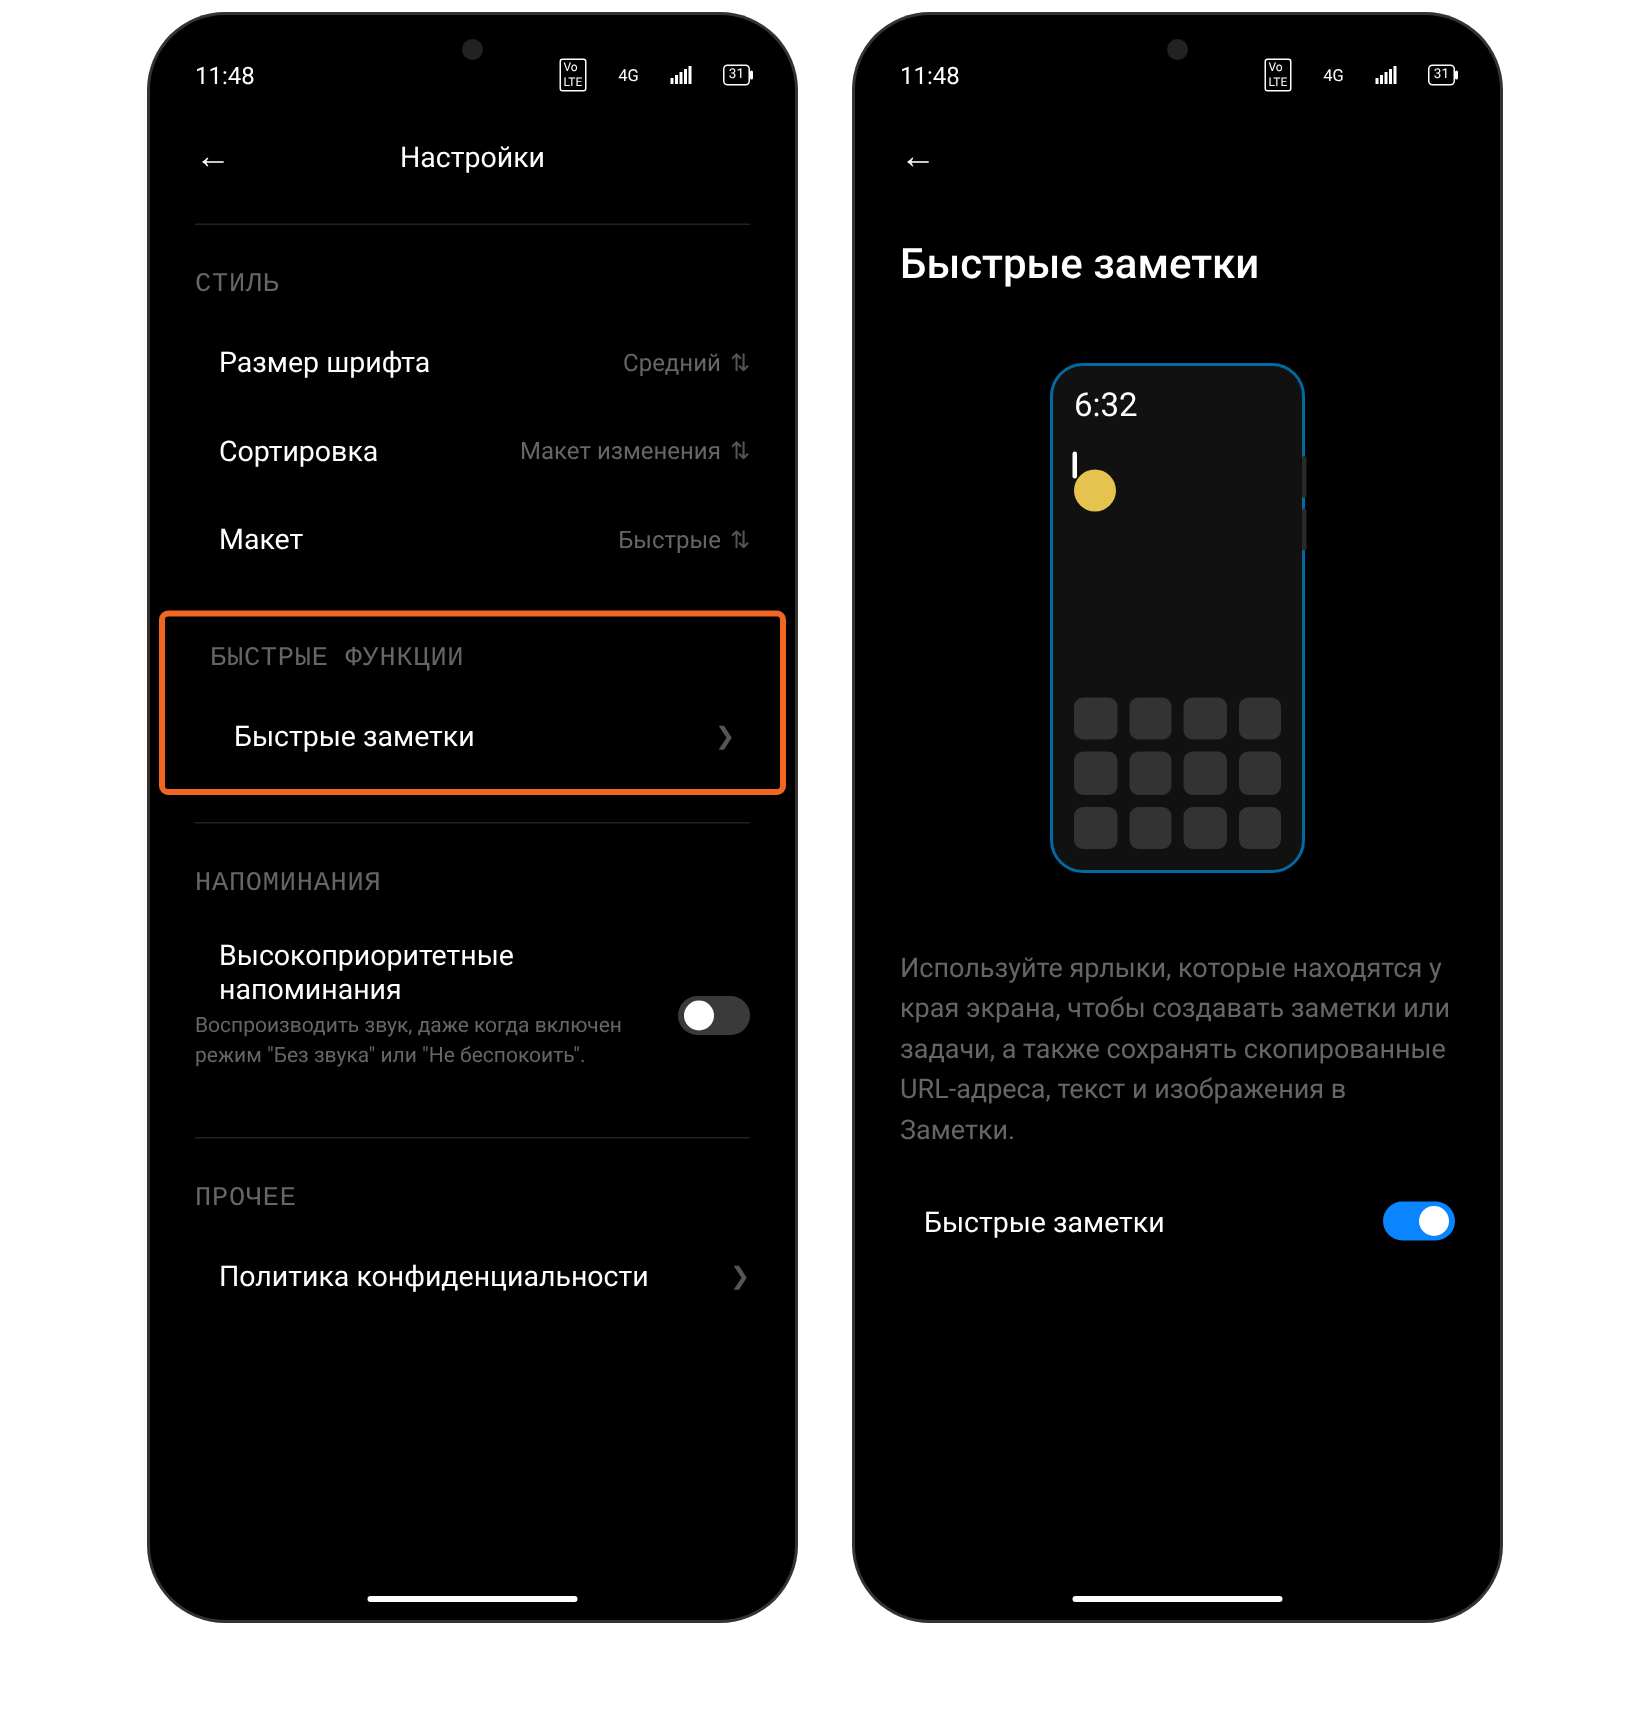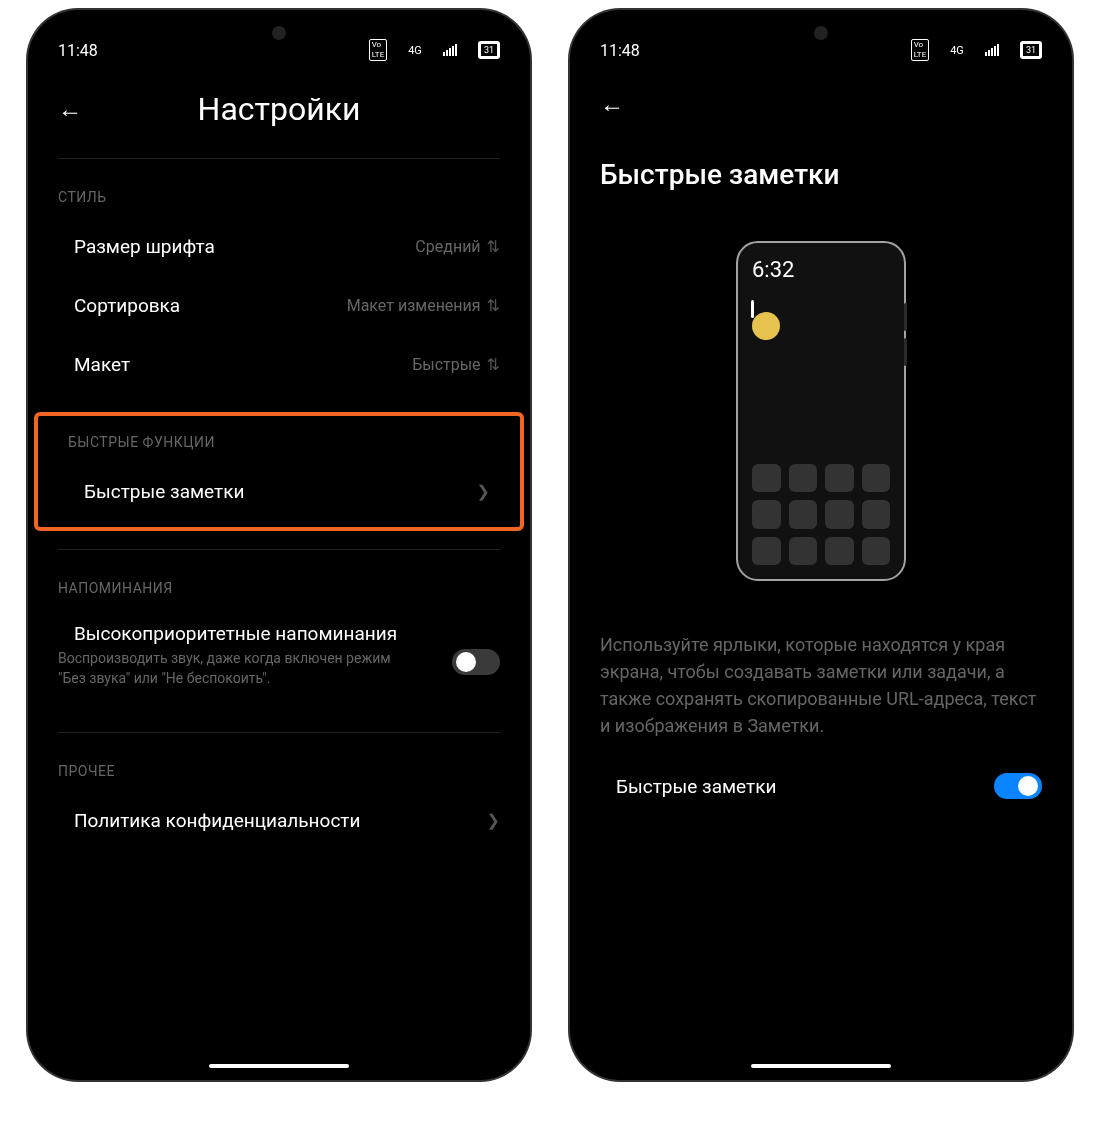--- a/index.html
+++ b/index.html
@@ -5,21 +5,21 @@
     * { margin: 0; padding: 0; box-sizing: border-box; }
     body {
       background: #fff;
       font-family: -apple-system, BlinkMacSystemFont, "Segoe UI", Roboto, sans-serif;
       display: flex;
       gap: 40px;
       padding: 10px 20px;
       justify-content: center;
     }
     .phone {
-      width: 502px;
+      width: 430px;
       height: 1070px;
       background: #000;
       border-radius: 50px;
       position: relative;
       box-shadow: 0 0 0 2px #333;
       overflow: hidden;
     }
     .notch {
       position: absolute;
       top: 16px;
@@ -59,21 +59,21 @@
       gap: 1px;
       height: 12px;
     }
     .bars span { width: 2px; background: #fff; }
     .bars span:nth-child(1) { height: 4px; }
     .bars span:nth-child(2) { height: 6px; }
     .bars span:nth-child(3) { height: 8px; }
     .bars span:nth-child(4) { height: 10px; }
     .bars span:nth-child(5) { height: 12px; }
     .battery {
-      border: 3px solid #ffffff;
+      border: 1px solid #ffffff;
       border-radius: 3px;
       padding: 0 3px;
       font-size: 9px;
       line-height: 12px;
       position: relative;
     }
     .battery::after {
       content: '';
       position: absolute;
       right: -3px;
@@ -89,40 +89,41 @@
       padding: 20px 30px 30px;
       color: #fff;
     }
     .back-arrow {
       font-size: 24px;
       cursor: pointer;
     }
     .header-title {
       flex: 1;
       text-align: center;
-      font-size: 32px;
+      font-size: 19px;
       font-weight: 400;
       margin-left: -24px;
     }
     .header-title-left {
       font-size: 28px;
       font-weight: 500;
       padding: 30px 30px 20px;
       color: #fff;
     }
     .divider {
       height: 1px;
       background: #222;
       margin: 0 30px;
     }
     .section-label {
       color: #666;
-      font-size: 14px;
+      font-size: 18px;
       letter-spacing: 0.5px;
       padding: 30px 30px 12px;
+      font-family: Liberation Mono, monospace;
     }
     .row {
       display: flex;
       align-items: center;
       justify-content: space-between;
       padding: 18px 30px;
       cursor: pointer;
     }
     .row-label {
       color: #fff;
@@ -195,21 +196,21 @@
     
     .illustration {
       display: flex;
       justify-content: center;
       padding: 30px 0 40px;
     }
     .mini-phone {
       width: 170px;
       height: 340px;
       background: #111;
-      border: 2px solid #a3a3a3;
+      border: 2px solid #0369a1;
       border-radius: 22px;
       padding: 14px;
       position: relative;
     }
     .mini-side {
       position: absolute;
       right: -3px;
       width: 3px;
       background: #2a2a2a;
       border-radius: 2px;

